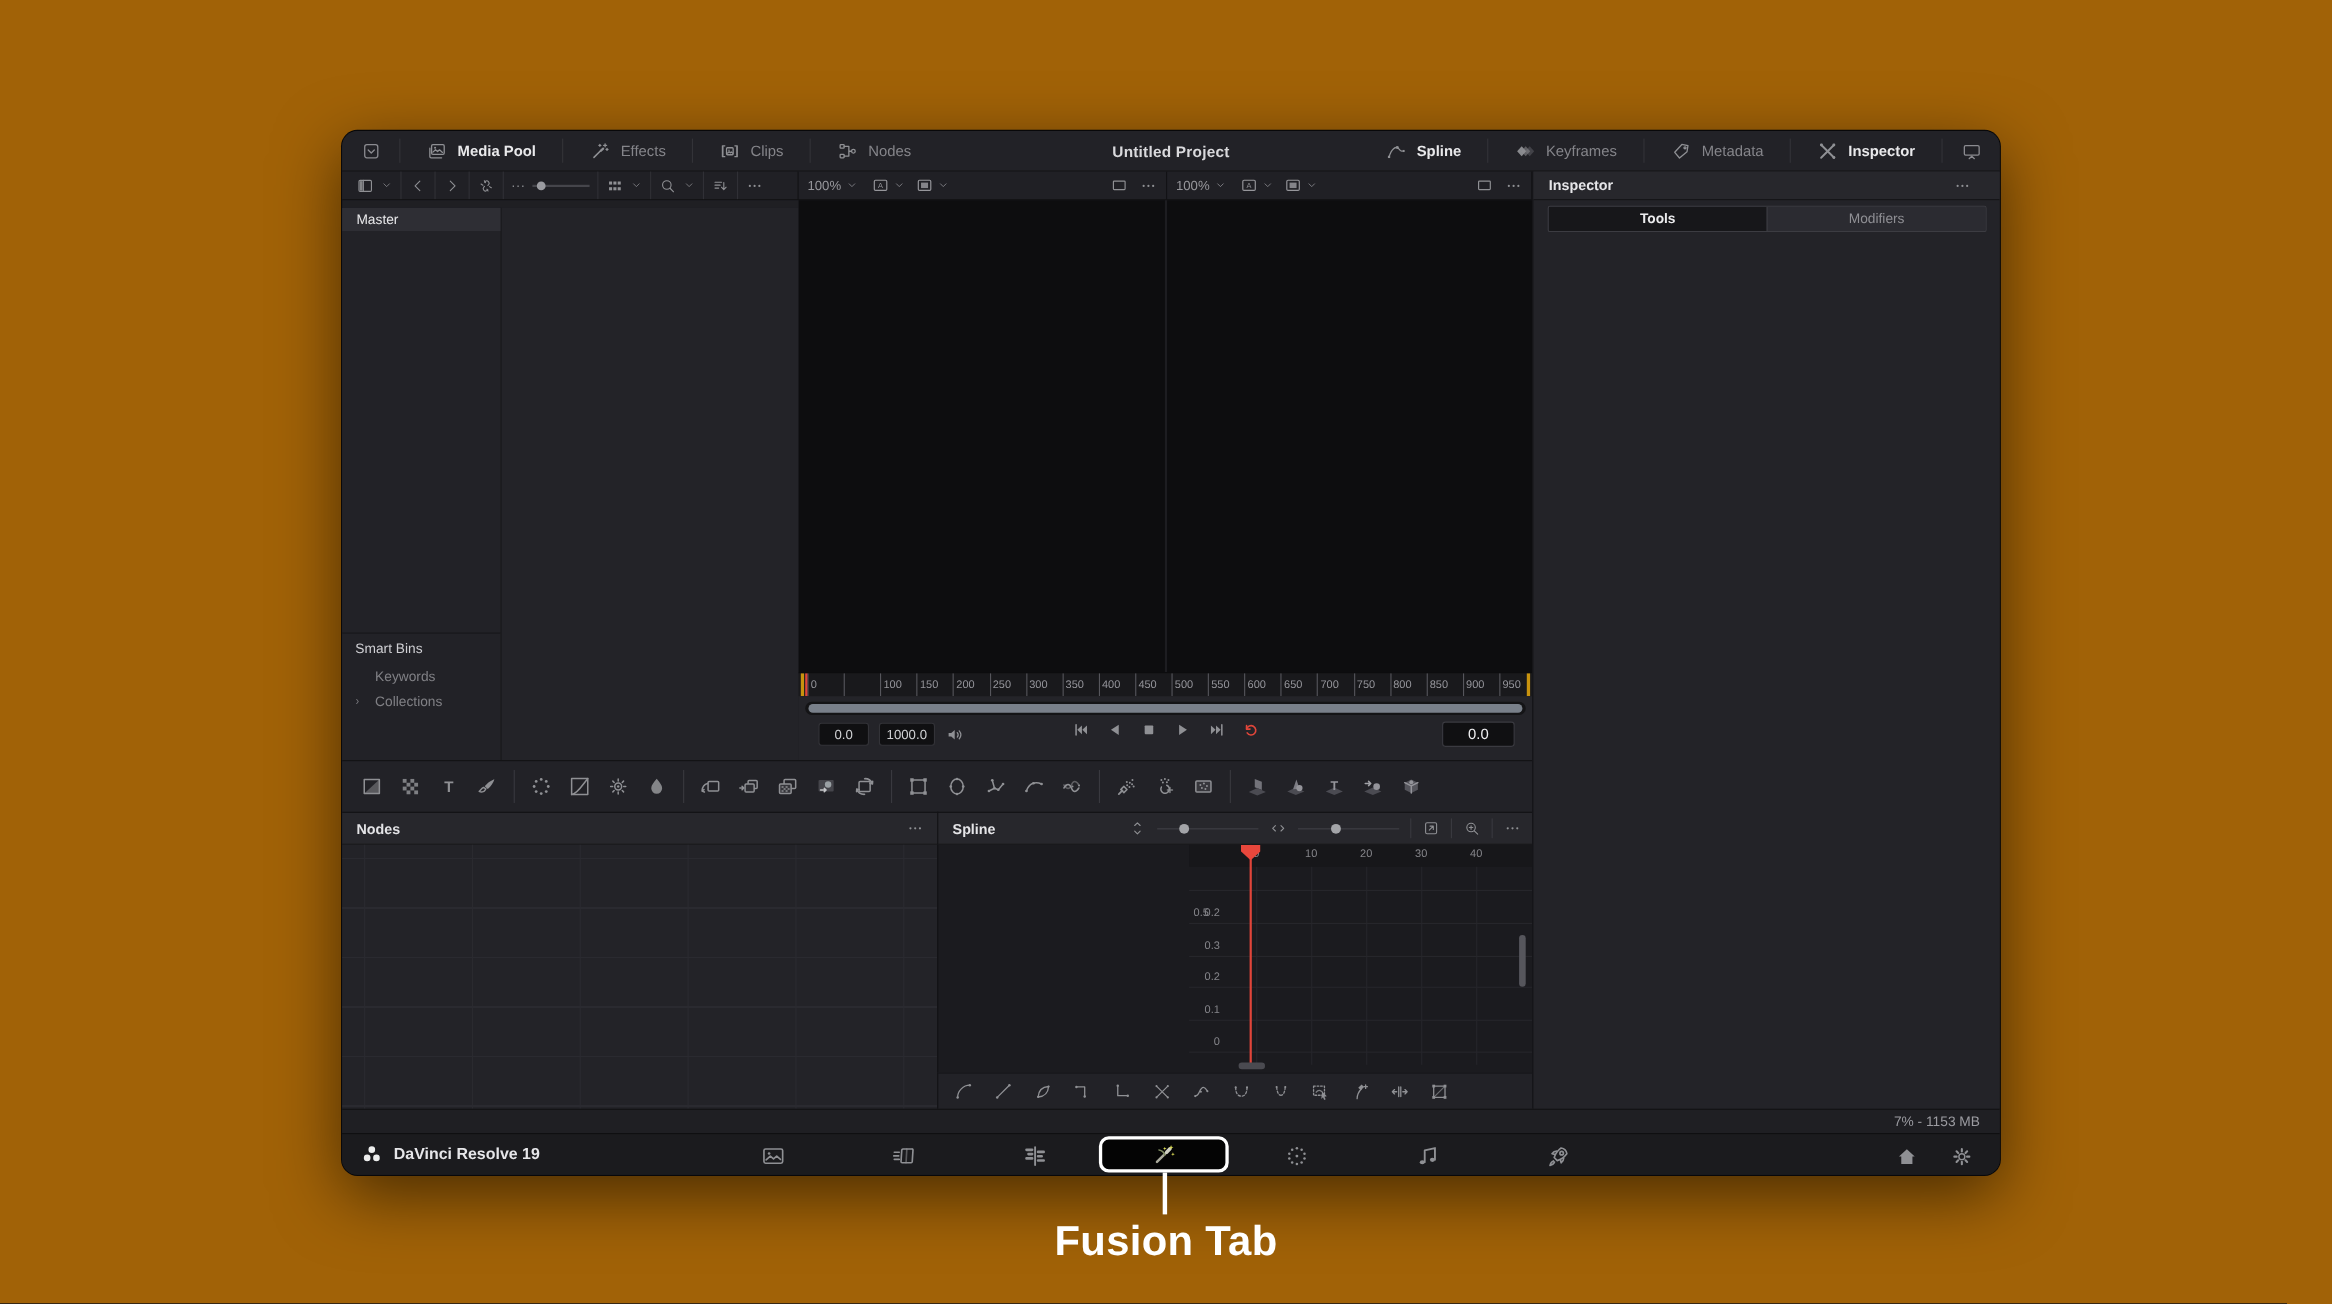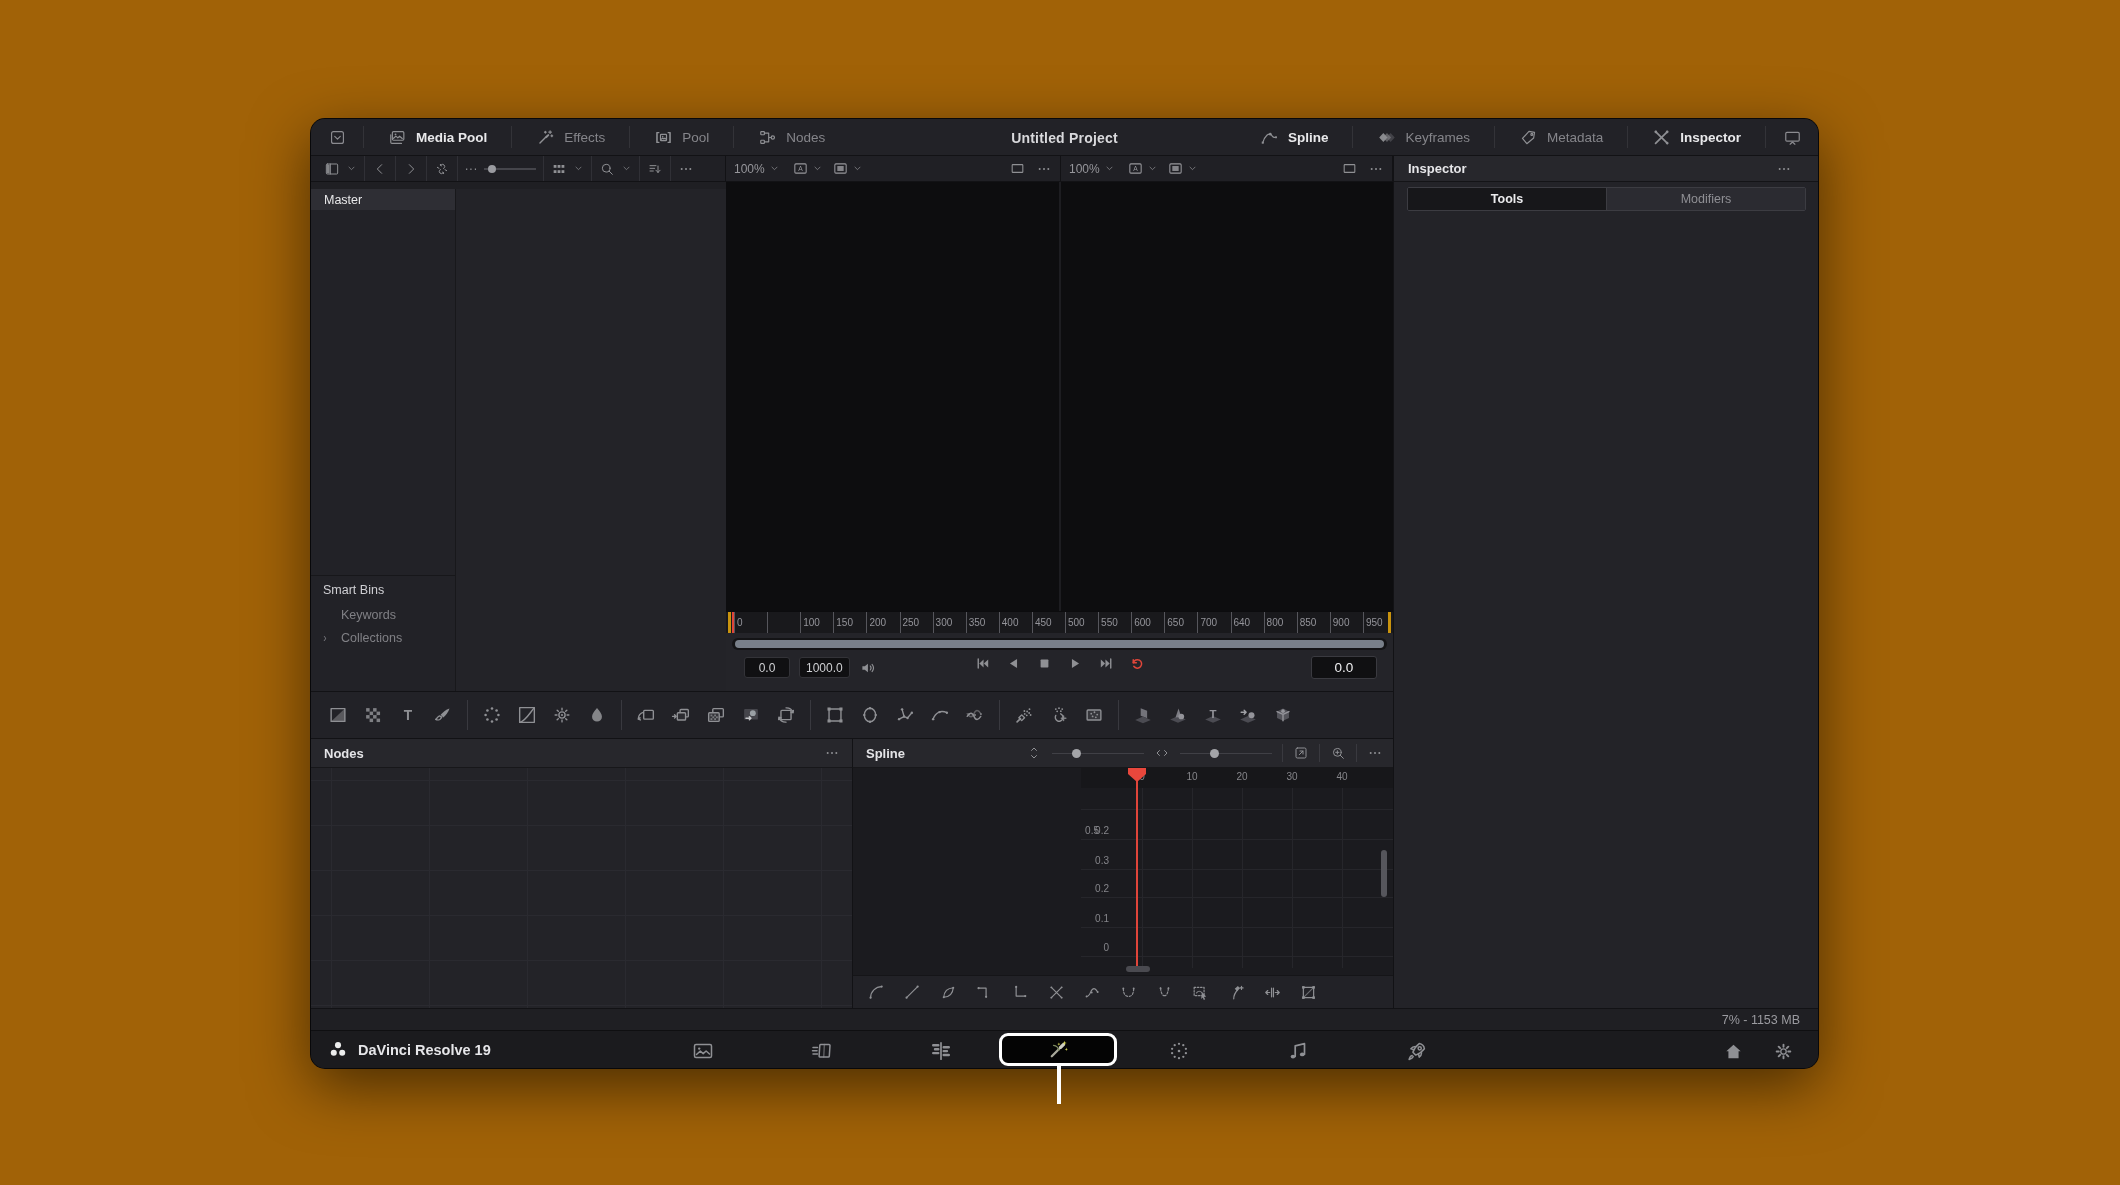--- a/index.html
+++ b/index.html
@@ -178,21 +178,21 @@
           <div class="tb-tab">
             <span class="icn">
               <svg viewBox="0 0 24 24" width="19" height="19" fill="none" stroke="currentColor" stroke-width="1.5" stroke-linecap="round" stroke-linejoin="round">
                 <path d="M4 7v10M6.2 5.8H3.5v12.4h2.7"></path>
                 <path d="M20 7v10M17.8 5.8h2.7v12.4h-2.7"></path>
                 <rect x="8.2" y="8" width="7.6" height="8" rx="1"></rect>
                 <circle cx="11" cy="10.8" r=".9" fill="currentColor" stroke="none"></circle>
                 <path d="M9.3 14.2l1.8-1.6 1.4 1.2 1.2-1 1.7 1.4"></path>
               </svg>
             </span>
-            <span>Pool</span>
+            <span>Clips</span>
           </div>
           <div class="tb-sep"></div>
           <div class="tb-tab">
             <span class="icn">
               <svg viewBox="0 0 24 24" width="19" height="19" fill="none" stroke="currentColor" stroke-width="1.5" stroke-linecap="round" stroke-linejoin="round">
                 <rect x="3.5" y="4.5" width="4.6" height="4" rx=".8"></rect>
                 <rect x="3.5" y="15.5" width="4.6" height="4" rx=".8"></rect>
                 <circle cx="18.7" cy="12" r="2.1"></circle>
                 <path d="M8.1 6.5h5.4v5.5h3.1M8.1 17.5h5.4v-5.5"></path>
               </svg>
@@ -488,21 +488,21 @@
         <div class="tick-label" style="left: 342px;">500</div>
         <div class="tick" style="left: 372.1px;"></div>
         <div class="tick-label" style="left: 375.1px;">550</div>
         <div class="tick" style="left: 405.2px;"></div>
         <div class="tick-label" style="left: 408.2px;">600</div>
         <div class="tick" style="left: 438.3px;"></div>
         <div class="tick-label" style="left: 441.3px;">650</div>
         <div class="tick" style="left: 471.4px;"></div>
         <div class="tick-label" style="left: 474.4px;">700</div>
         <div class="tick" style="left: 504.5px;"></div>
-        <div class="tick-label" style="left: 507.5px;">640</div>
+        <div class="tick-label" style="left: 507.5px;">750</div>
         <div class="tick" style="left: 537.6px;"></div>
         <div class="tick-label" style="left: 540.6px;">800</div>
         <div class="tick" style="left: 570.7px;"></div>
         <div class="tick-label" style="left: 573.7px;">850</div>
         <div class="tick" style="left: 603.8px;"></div>
         <div class="tick-label" style="left: 606.8px;">900</div>
         <div class="tick" style="left: 636.9px;"></div>
         <div class="tick-label" style="left: 639.9px;">950</div>
         <div class="range-marker" style="left: 2px; background: rgb(201, 147, 14);"></div>
         <div class="range-marker" style="right: 2px; background: rgb(201, 147, 14);"></div>
@@ -1205,13 +1205,14 @@
                 <path d="M12 4.2v2.4M12 17.4v2.4M4.2 12h2.4M17.4 12h2.4M6.5 6.5l1.7 1.7M15.8 15.8l1.7 1.7M17.5 6.5l-1.7 1.7M8.2 15.8l-1.7 1.7" stroke-width="2.2"></path>
               </svg>
             </span>
           </div>
         </div>
     </div>
 
   </div>
 
   <div class="ann-line"></div>
+  <div class="ann-label">Fusion Tab</div>
 </div>
 
 </body></html>

